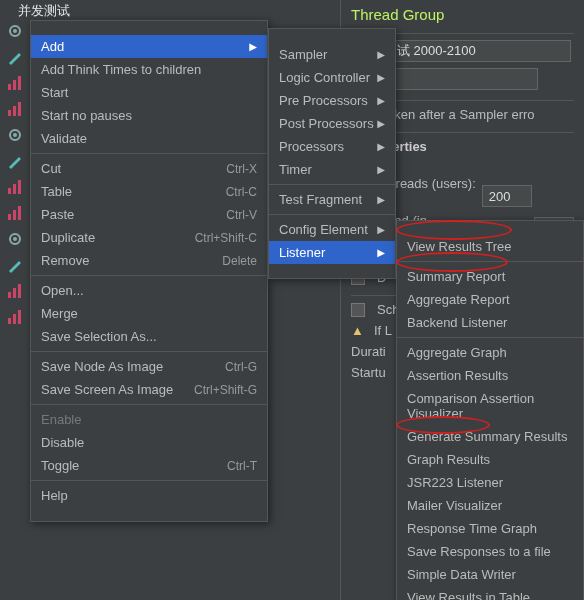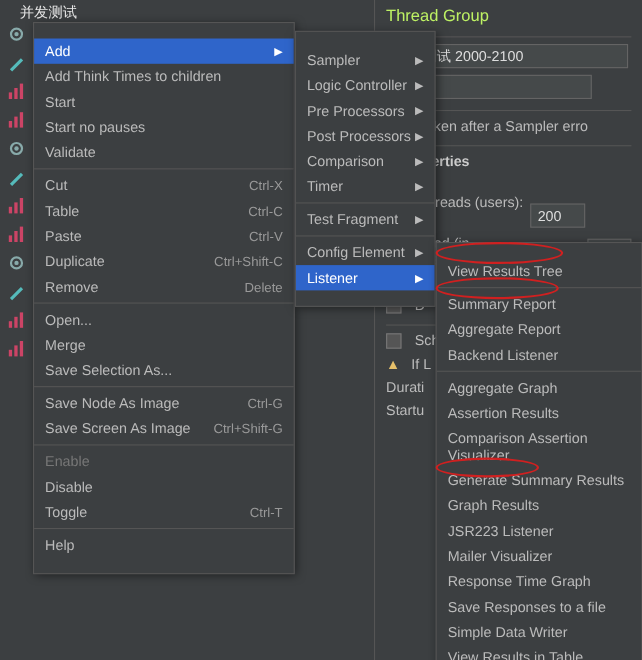--- a/index.html
+++ b/index.html
@@ -309,21 +309,21 @@
     </div>
   <div class="menu-item">
       <span>Pre Processors</span>
       <span class="arrow">▶</span>
     </div>
   <div class="menu-item">
       <span>Post Processors</span>
       <span class="arrow">▶</span>
     </div>
   <div class="menu-item">
-      <span>Comparison</span>
+      <span>Processors</span>
       <span class="arrow">▶</span>
     </div>
   <div class="menu-item">
       <span>Timer</span>
       <span class="arrow">▶</span>
     </div>
   <div class="menu-sep"></div>
   <div class="menu-item">
       <span>Test Fragment</span>
       <span class="arrow">▶</span>

